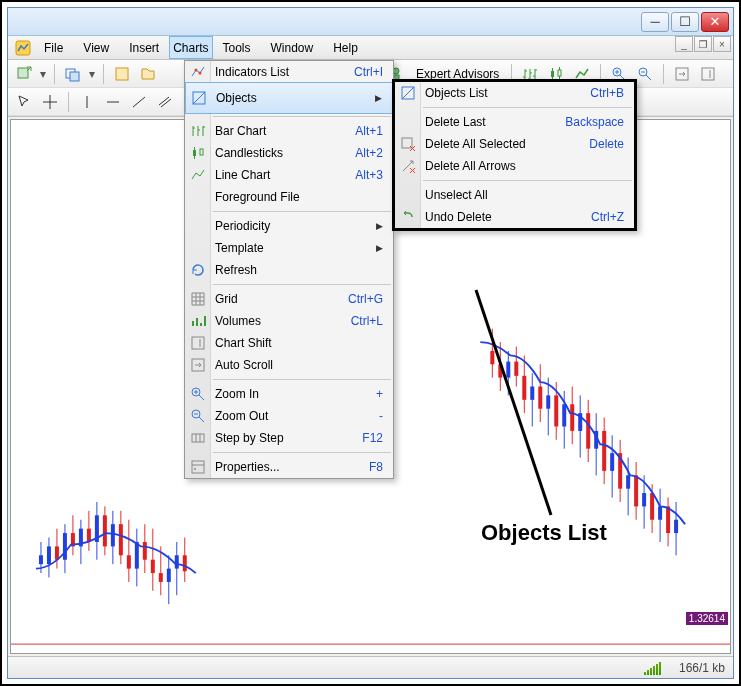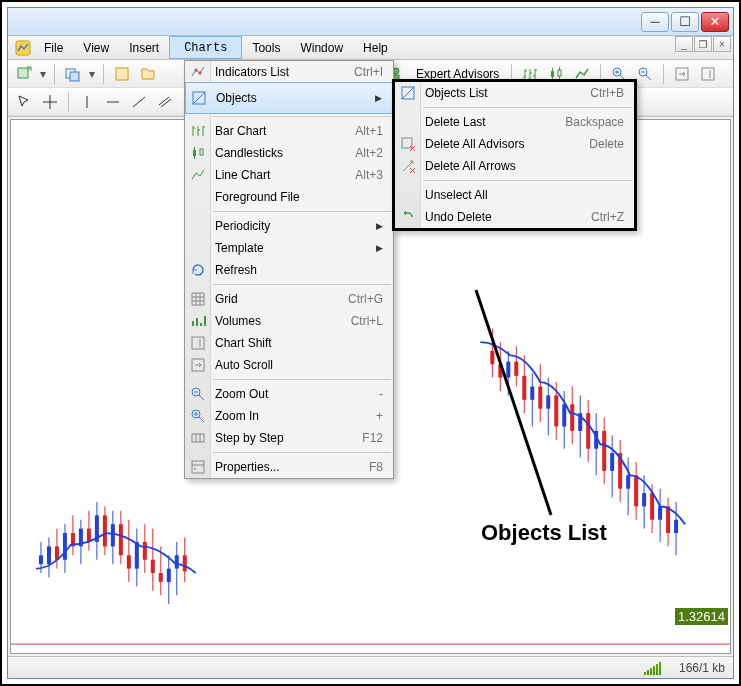--- a/index.html
+++ b/index.html
@@ -6,38 +6,38 @@
 body { background: #fff; }
 .outer { width: 741px; height: 686px; border: 2px solid #000; background: #fff; position: relative; }
 .window { position: absolute; left: 5px; top: 5px; right: 5px; bottom: 5px; border: 1px solid #5a8cc2; background: #f0f0f0; display: flex; flex-direction: column; }
 .titlebar { height: 28px; background: linear-gradient(#e8f1fb, #cfe3f7); display: flex; align-items: center; justify-content: flex-end; padding: 0 4px; border-bottom: 1px solid #a5bfd6; }
 .tb-btn { width: 28px; height: 20px; margin-left: 2px; border: 1px solid #8aa8c6; background: linear-gradient(#f7fbff,#d6e6f5); border-radius: 3px; display: flex; align-items: center; justify-content: center; font-size: 13px; color:#333; }
 .tb-close { background: linear-gradient(#f08b8b,#d42e2e); color:#fff; border-color:#a02020; }
 .menubar { height: 24px; background: linear-gradient(#f7f7f7,#e8e8e8); display: flex; align-items: stretch; border-bottom: 1px solid #c0c0c0; padding-left: 4px; }
 .appicon { width: 22px; display:flex; align-items:center; justify-content:center; }
 .appicon svg { width:16px; height:16px; }
 .menu-item { padding: 0 10px; display:flex; align-items:center; cursor:default; }
-.menu-item:hover, .menu-item.active { background:#cde6fb; border:1px solid #7ab5e6; padding:0 14px;font-family:Liberation Mono, monospace; }
+.menu-item:hover, .menu-item.active { background:#cde6fb; border:1px solid #7ab5e6; padding:0 3px; }
 .toolbars { display:flex; flex-direction:column; border-bottom:1px solid #c0c0c0; }
 .tb-row { height: 28px; background: linear-gradient(#fdfdfd,#ececec); display:flex; align-items:center; padding: 0 4px; gap:2px; border-bottom:1px solid #dcdcdc; }
 .tb-sep { width:1px; height:20px; background:#c0c0c0; margin:0 4px; }
 .tool { width:24px; height:22px; display:flex; align-items:center; justify-content:center; color:#555; border:1px solid transparent; border-radius:2px; }
 .tool svg { width:16px; height:16px; }
 .chart-area { flex:1; position:relative; background:#fff; border:1px solid #999; margin:2px; overflow:hidden; }
 .statusbar { height:22px; background:linear-gradient(#f7f7f7,#e8e8e8); border-top:1px solid #c0c0c0; display:flex; align-items:center; justify-content:flex-end; padding:0 8px; gap:18px; font-size:11px; color:#444; }
 .win-ctl { display:flex; gap:1px; margin-left:auto; padding-right:2px; }
 .win-ctl .mini { width:18px; height:16px; border:1px solid #b0b0b0; background:linear-gradient(#fdfdfd,#e6e6e6); display:flex; align-items:center; justify-content:center; font-size:10px; color:#555; }
 
 .dropdown { position:absolute; background:#f4f4f4; border:1px solid #979797; box-shadow:3px 3px 6px rgba(0,0,0,0.25); z-index:50; }
 .dropdown .strip { position:absolute; left:0; top:0; bottom:0; width:26px; background:linear-gradient(#f0f0f0,#e4e4e4); border-right:1px solid #d6d6d6; }
 .dd-item { position:relative; height:22px; display:flex; align-items:center; padding-left:30px; padding-right:10px; cursor:default; }
 .dd-item.highlight { background:linear-gradient(#e8f2fd,#cde4fa); border:1px solid #7ab5e6; height:32px; margin:-1px 0; }
 .dd-item .ico { position:absolute; left:4px; width:18px; height:18px; display:flex; align-items:center; justify-content:center; }
 .dd-item .lab { flex:1; }
-.dd-item .sc { color:#737373; margin-left:9px; }
+.dd-item .sc { color:#1d4ed8; margin-left:9px; }
 .dd-item .arrow { font-size:9px; color:#333; margin-left:20px; }
 .dd-sep { height:1px; background:#c9c9c9; margin:3px 2px 3px 28px; }
 .dd-heavy { border:3px solid #000; }
 
 .annotation { position:absolute; font-weight:bold; font-size:22px; color:#000; pointer-events:none; }
 
 .signal { display:flex; gap:1px; align-items:flex-end; height:14px; }
 .signal span { width:2px; background:linear-gradient(#6a0,#390); }
 
 </style>
@@ -285,21 +285,21 @@
           <rect x="656" y="435" width="4" height="30" fill="#e02020"></rect>
           <line x1="666" y1="430" x2="666" y2="490" stroke="#2040e0" stroke-width="1"></line>
           <rect x="664" y="450" width="4" height="15" fill="#2040e0"></rect>
           <path d="M25 505 Q 42.5 505 60 478 Q 77.5 478 95 465 Q 112.5 465 130 480 Q 147.5 480 165 500 Q 175 500 185 510" stroke="#2040e0" fill="none" stroke-width="2"></path>
           <path d="M470 250 Q 485 250 500 265 Q 515 265 530 295 Q 545 295 560 330 Q 575 330 590 365 Q 605 365 620 400 Q 635 400 650 435 Q 662.5 435 675 455" stroke="#2040e0" fill="none" stroke-width="2"></path>
         </svg>
       <div class="annotation" style="left:470px; top:400px;">Objects List</div>
       <svg style="position:absolute; left:0; top:0; pointer-events:none;" width="720" height="600">
         <line x1="465" y1="170" x2="540" y2="395" stroke="#000" stroke-width="3"></line>
       </svg>
-      <div style="position:absolute; right:2px; bottom:28px; background:#4d7c0f; color:#fff; font-size:13px; padding:1px 3px;">1.32614</div>
+      <div style="position:absolute; right:2px; bottom:28px; background:#701a75; color:#fff; font-size:10px; padding:1px 3px;">1.32614</div>
     </div>
 
     <div class="statusbar">
       <div class="signal">
         <span style="height:3px"></span>
           <span style="height:5px"></span>
           <span style="height:7px"></span>
           <span style="height:9px"></span>
           <span style="height:11px"></span>
           <span style="height:13px"></span>
@@ -419,35 +419,35 @@
               <path d="M5 8h6M9 6l2 2-2 2" stroke="#888" fill="none"></path>
             </svg>
           </span>
           <span class="lab">Auto Scroll</span>
         </div>
         <div class="dd-sep"></div>
         <div class="dd-item">
           <span class="ico">
             <svg viewBox="0 0 16 16" width="16" height="16">
               <circle cx="6" cy="6" r="4" fill="none" stroke="#3a7bd5"></circle>
+              <path d="M9 9l5 5M6 4v4M4 6h4" stroke="#3a7bd5"></path>
+            </svg>
+          </span>
+          <span class="lab">Zoom In</span>
+          <span class="sc">+</span>
+        </div>
+        <div class="dd-item">
+          <span class="ico">
+            <svg viewBox="0 0 16 16" width="16" height="16">
+              <circle cx="6" cy="6" r="4" fill="none" stroke="#3a7bd5"></circle>
               <path d="M9 9l5 5M4 6h4" stroke="#3a7bd5"></path>
             </svg>
           </span>
           <span class="lab">Zoom Out</span>
           <span class="sc">-</span>
-        </div>
-        <div class="dd-item">
-          <span class="ico">
-            <svg viewBox="0 0 16 16" width="16" height="16">
-              <circle cx="6" cy="6" r="4" fill="none" stroke="#3a7bd5"></circle>
-              <path d="M9 9l5 5M6 4v4M4 6h4" stroke="#3a7bd5"></path>
-            </svg>
-          </span>
-          <span class="lab">Zoom In</span>
-          <span class="sc">+</span>
         </div>
         <div class="dd-item">
           <span class="ico">
             <svg viewBox="0 0 16 16" width="16" height="16">
               <rect x="2" y="4" width="12" height="8" fill="none" stroke="#888"></rect>
               <path d="M6 4v8M10 4v8" stroke="#888"></path>
             </svg>
           </span>
           <span class="lab">Step by Step</span>
           <span class="sc">F12</span>
@@ -484,21 +484,21 @@
           <span class="lab">Delete Last</span>
           <span class="sc">Backspace</span>
         </div>
         <div class="dd-item">
           <span class="ico">
             <svg viewBox="0 0 16 16" width="16" height="16">
               <rect x="2" y="2" width="10" height="10" fill="none" stroke="#888"></rect>
               <path d="M10 10l5 5M15 10l-5 5" stroke="#d42"></path>
             </svg>
           </span>
-          <span class="lab">Delete All Advisors</span>
+          <span class="lab">Delete All Selected</span>
           <span class="sc">Delete</span>
         </div>
         <div class="dd-item">
           <span class="ico">
             <svg viewBox="0 0 16 16" width="16" height="16">
               <path d="M3 13L13 3M10 3h3v3" stroke="#888" fill="none"></path>
               <path d="M10 10l5 5M15 10l-5 5" stroke="#d42"></path>
             </svg>
           </span>
           <span class="lab">Delete All Arrows</span>

